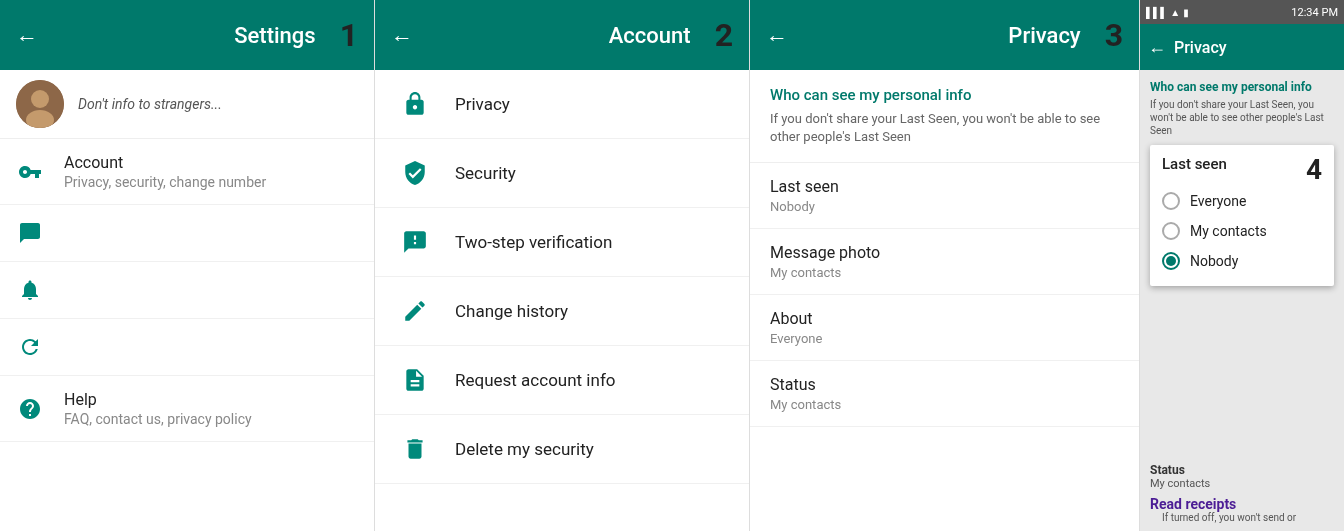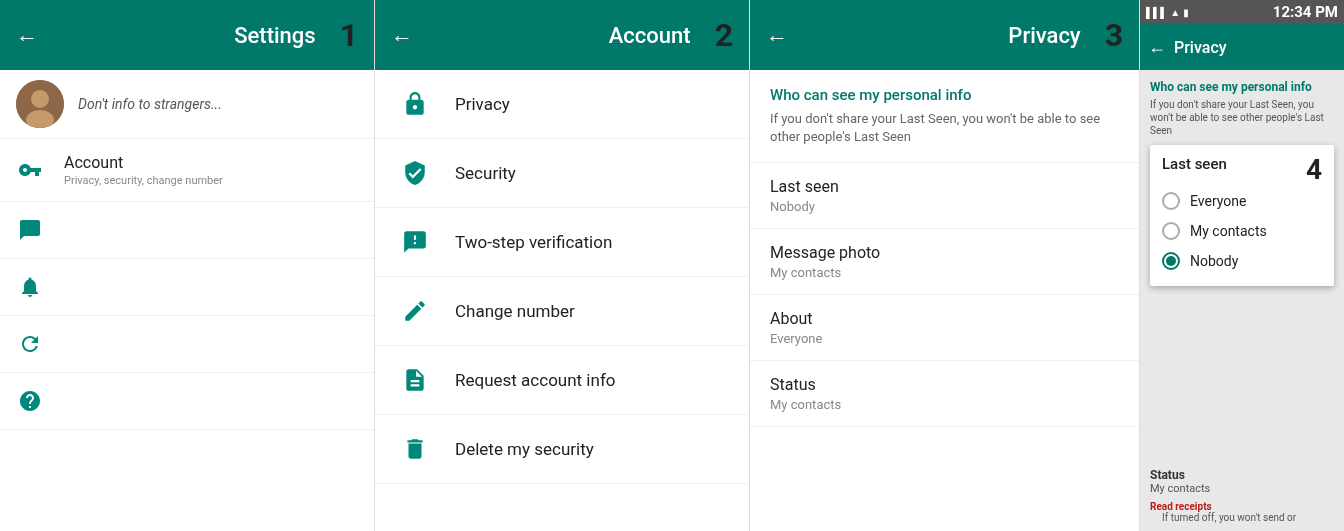--- a/index.html
+++ b/index.html
@@ -108,21 +108,21 @@
 
     .settings-icon svg { width: 24px; height: 24px; }
 
     .settings-text .label {
       font-size: 16px;
       color: #222;
       font-weight: 400;
     }
 
     .settings-text .sublabel {
-      font-size: 11px;
+      font-size: 14px;
       color: #888;
       margin-top: 2px;
     }
 
     
     .panel-2 {
       width: 375px;
     }
 
     .account-list {
@@ -224,22 +224,22 @@
     }
 
     .phone-status-icons {
       display: flex;
       align-items: center;
       gap: 3px;
       font-size: 10px;
     }
 
     .phone-time {
-      font-size: 15px;
-      font-weight: bold;
+      font-size: 11px;
+      font-weight: normal;
       color: #fff;
     }
 
     .phone-privacy-header {
       background: #00796B;
       color: #fff;
       display: flex;
       align-items: center;
       padding: 0 8px;
       height: 46px;
@@ -344,23 +344,23 @@
       color: #333;
     }
 
     .phone-bottom .status-val {
       font-size: 11px;
       color: #555;
       margin-bottom: 6px;
     }
 
     .phone-bottom .read-label {
-      font-size: 10px;
+      font-size: 14px;
       font-weight: bold;
-      color: #b91c1c;
+      color: #4c1d95;
     }
 
     .phone-bottom .read-desc {
       font-size: 10px;
       color: #555;
       padding-left: 12px;
     }
   </style>
 </head>
 <body>
@@ -420,20 +420,24 @@
           </svg>
       </div>
     </div>
 
     <div class="settings-item">
       <div class="settings-icon">
         <svg viewBox="0 0 24 24" fill="#00897B">
             <path d="M12 2C6.48 2 2 6.48 2 12s4.48 10 10 10 10-4.48 10-10S17.52 2 12 2zm1 17h-2v-2h2v2zm2.07-7.75l-.9.92C13.45 12.9 13 13.5 13 15h-2v-.5c0-1.1.45-2.1 1.17-2.83l1.24-1.26c.37-.36.59-.86.59-1.41 0-1.1-.9-2-2-2s-2 .9-2 2H8c0-2.21 1.79-4 4-4s4 1.79 4 4c0 .88-.36 1.68-.93 2.25z"></path>
           </svg>
       </div>
+      <div class="settings-text">
+        <div class="label">Help</div>
+        <div class="sublabel">FAQ, contact us, privacy policy</div>
+      </div>
     </div>
   </div>
 </div>
 
 <div class="panel panel-2">
   <div class="panel-header">
     <span class="back-arrow">←</span>
     <span class="title">Account</span>
     <span class="panel-number">2</span>
   </div>
@@ -466,21 +470,21 @@
       </div>
       <span class="account-item-label">Two-step verification</span>
     </div>
 
     <div class="account-item">
       <div class="account-icon">
         <svg viewBox="0 0 24 24" fill="#00897B">
             <path d="M3 17.25V21h3.75L17.81 9.94l-3.75-3.75L3 17.25zM20.71 7.04c.39-.39.39-1.02 0-1.41l-2.34-2.34c-.39-.39-1.02-.39-1.41 0l-1.83 1.83 3.75 3.75 1.83-1.83z"></path>
           </svg>
       </div>
-      <span class="account-item-label">Change number</span>
+      <span class="account-item-label">Change history</span>
     </div>
 
     <div class="account-item">
       <div class="account-icon">
         <svg viewBox="0 0 24 24" fill="#00897B">
             <path d="M14 2H6c-1.1 0-2 .9-2 2v16c0 1.1.9 2 2 2h12c1.1 0 2-.9 2-2V8l-6-6zm2 16H8v-2h8v2zm0-4H8v-2h8v2zm-3-5V3.5L18.5 9H13z"></path>
           </svg>
       </div>
       <span class="account-item-label">Request account info</span>
     </div>

